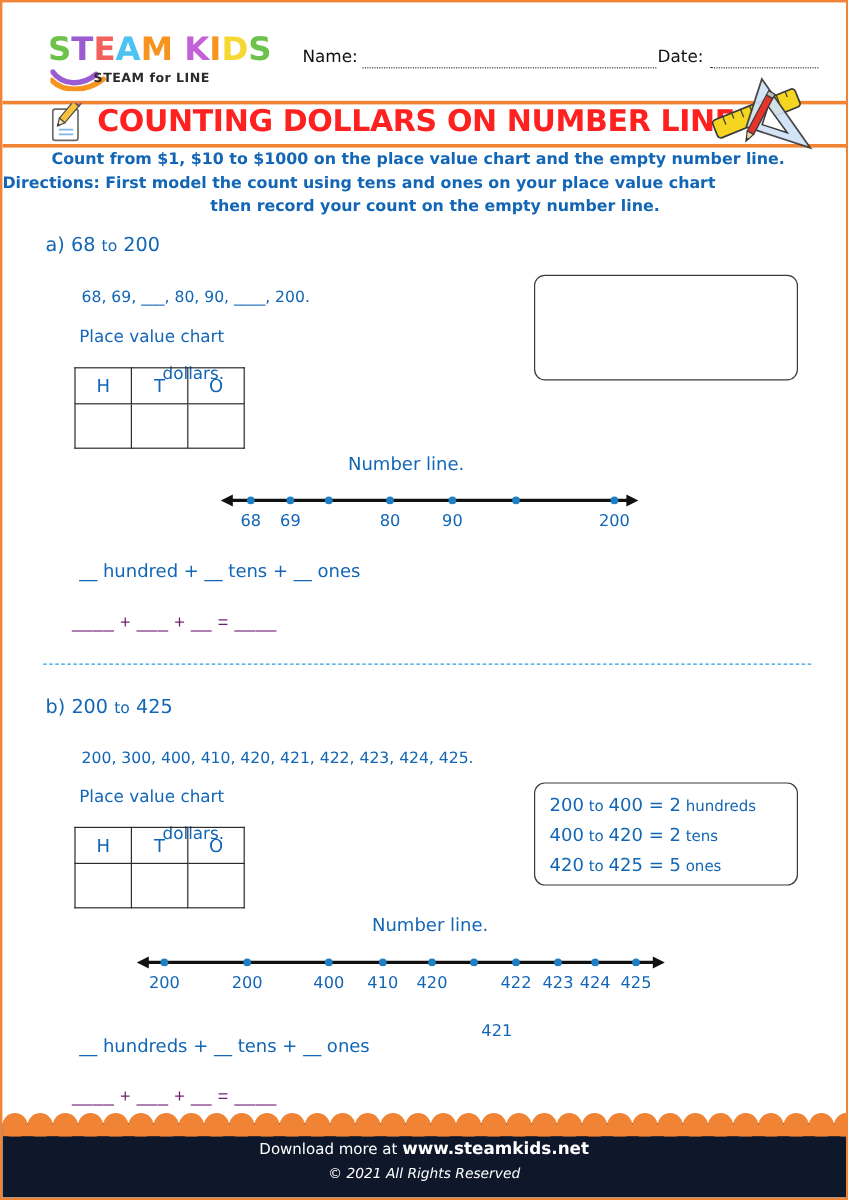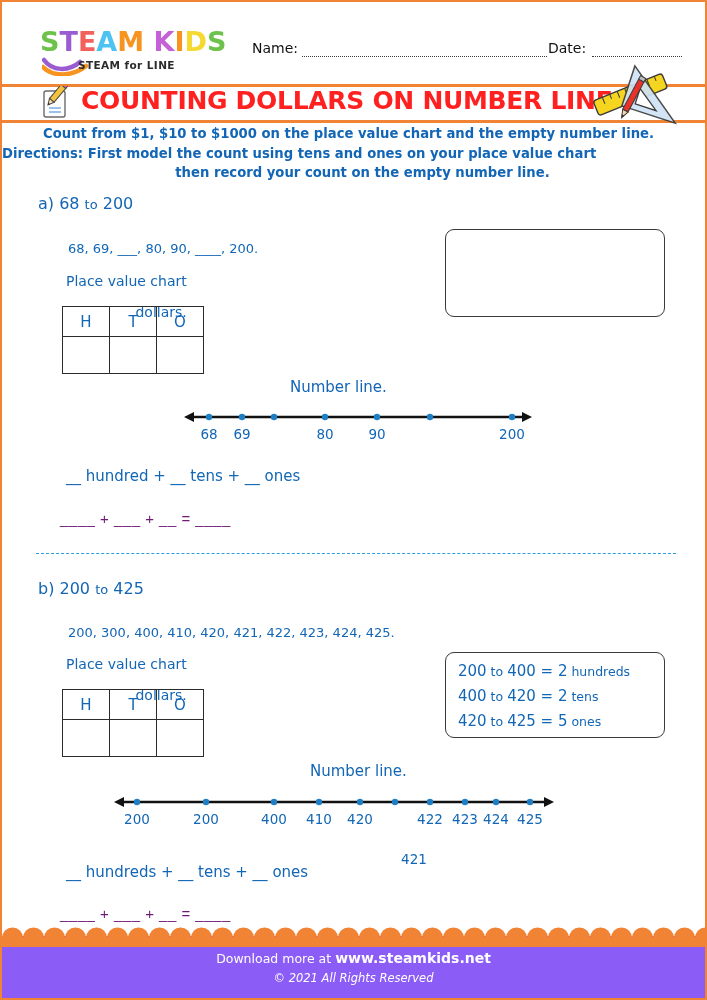--- a/index.html
+++ b/index.html
@@ -248,21 +248,21 @@
     height: 0;
     border-top: 1.6px dashed #2a9fe0;
   }
 
   
   .footer {
     position: absolute;
     left: 0; bottom: 0;
     width: 703px;
     height: 62px;
-    background: #8b5cf6;
+    background: #0f172a;
   }
   .scallop {
     position: absolute;
     left: 0; top: -9px;
     width: 703px;
     height: 20px;
   }
   .footer-text {
     position: absolute;
     left: 0; top: 14px;

